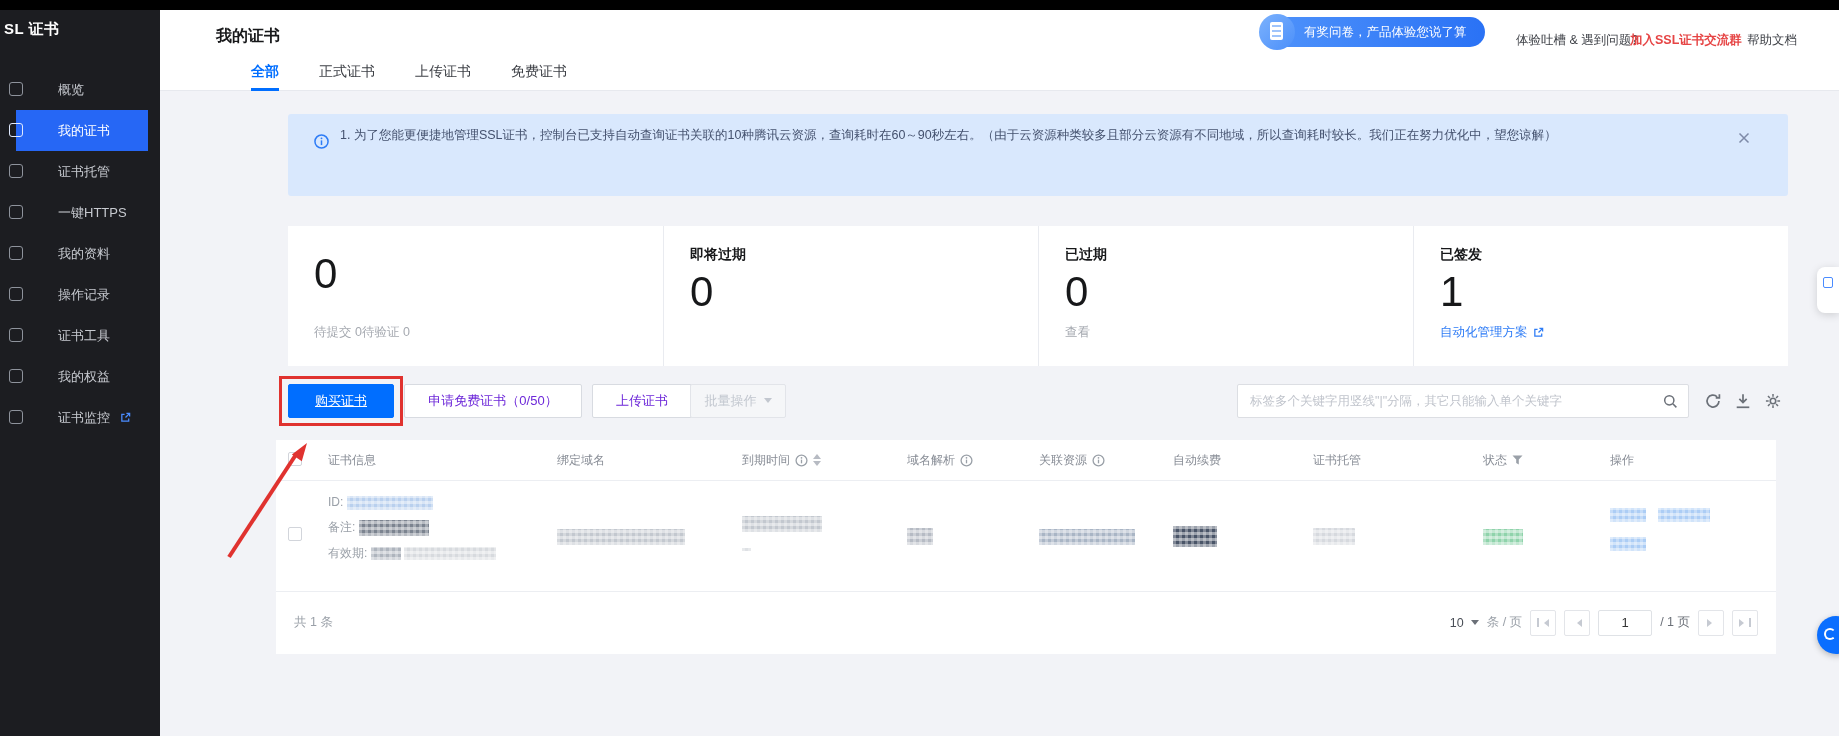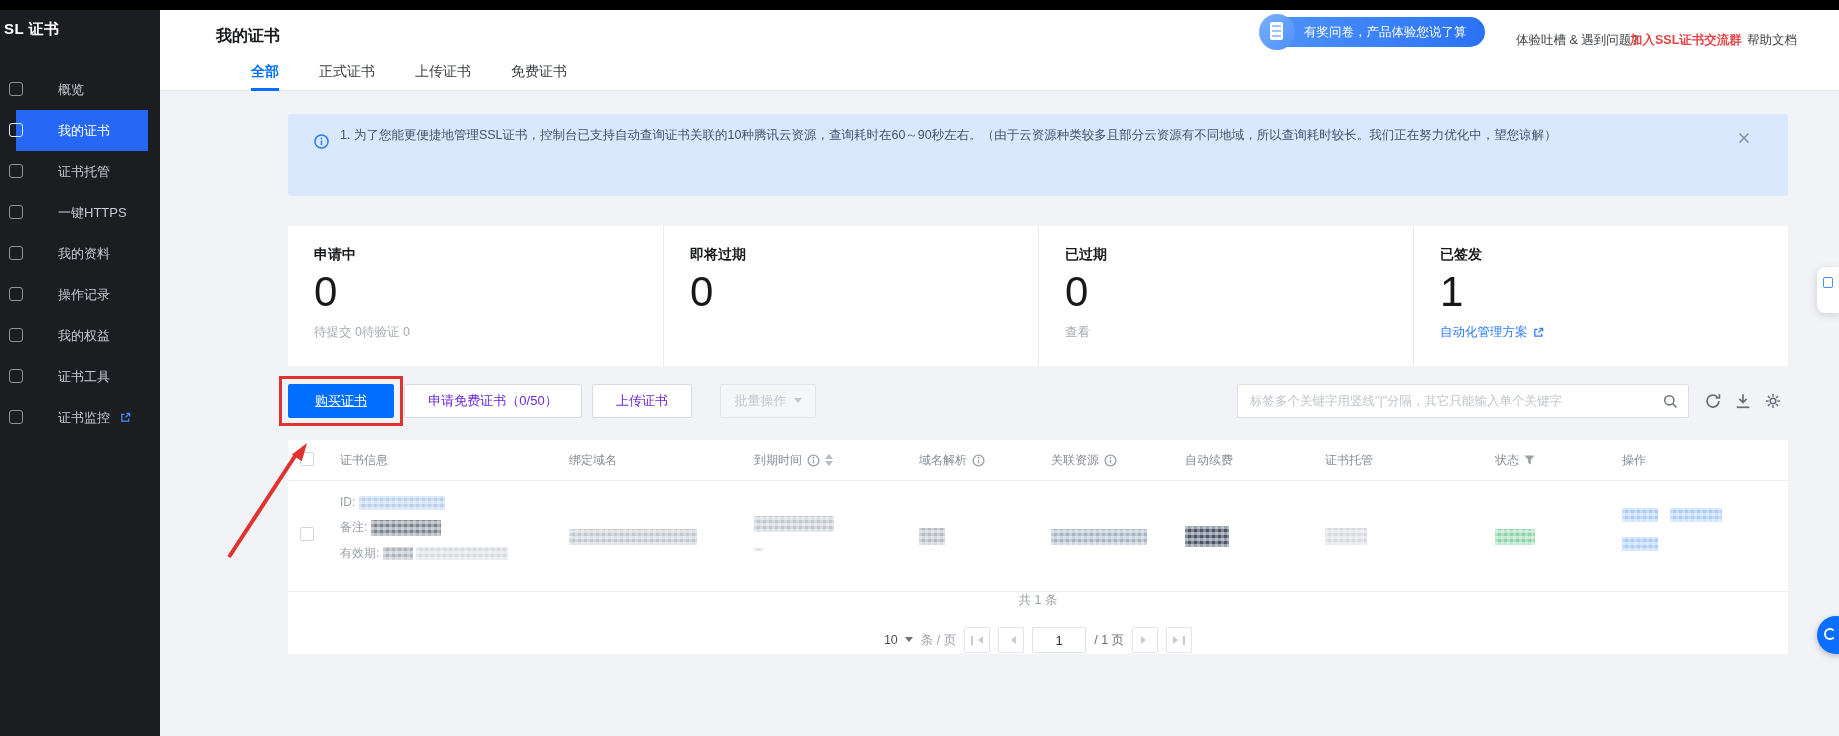--- a/index.html
+++ b/index.html
@@ -56,40 +56,40 @@
   .caret{display:inline-block;width:0;height:0;border:4px solid transparent;border-top:5px solid #c2c7cf;vertical-align:-2px;margin-left:7px;}
   .search{position:absolute;left:1237px;top:384px;width:452px;height:34px;background:#fff;border:1px solid #dcdee3;border-radius:2px;}
   .search input{width:395px;height:30px;border:0;outline:none;margin:1px 0 0 10px;font-size:12.5px;color:#333;background:transparent;}
   .search input::placeholder{color:#c0c4cc;}
   .tool-ic{position:absolute;top:393px;width:16px;height:16px;color:#6b7078;cursor:pointer;}
 
   
   .red-box{left:279px;top:376px;width:124px;height:50px;border:3px solid #e0322f;z-index:40;}
 
   
-  .panel{left:288px;top:440px;width:1500px;height:214px;background:#fff;}
+  .panel{left:276px;top:440px;width:1500px;height:214px;background:#fff;}
   .t-head{display:flex;height:41px;align-items:center;border-bottom:1px solid #eceef2;padding-left:12px;color:#888d96;font-size:12px;}
   .t-row{display:flex;height:111px;border-bottom:1px solid #eceef2;padding-left:12px;align-items:center;}
   .c0{width:40px;} .c1{width:229px;} .c2{width:185px;} .c3{width:165px;} .c4{width:132px;}
   .c5{width:134px;} .c6{width:140px;} .c7{width:170px;} .c8{width:127px;} .c9{flex:1;}
   .hcell{display:flex;align-items:center;gap:5px;white-space:nowrap;}
   .chk{width:14px;height:14px;border:1px solid #d2d5db;border-radius:2px;background:#fff;cursor:pointer;}
   .mx{display:inline-block;vertical-align:middle;position:relative;border-radius:1px;overflow:hidden;}
   .mx::before{content:"";position:absolute;inset:0;background:
     repeating-linear-gradient(0deg,rgba(255,255,255,.45) 0 3px,transparent 3px 6px),
     repeating-linear-gradient(90deg,rgba(255,255,255,.3) 0 3px,transparent 3px 6px);}
   .rowline{font-size:12px;color:#9aa0a8;margin-bottom:9px;white-space:nowrap;}
   .sort-ic{display:inline-flex;flex-direction:column;gap:2px;cursor:pointer;}
   .sort-ic i{width:0;height:0;border:4px solid transparent;}
   .sort-ic .up{border-bottom:5px solid #b7bbc3;}
   .sort-ic .dn{border-top:5px solid #b7bbc3;}
   .icircle{width:13px;height:13px;color:#9aa0a8;}
 
   
-  .t-foot{display:flex;height:61px;align-items:center;justify-content:space-between;padding:0 18px;font-size:12.5px;color:#9aa0a8;flex-direction:column;}
+  .t-foot{display:flex;height:61px;align-items:center;justify-content:space-between;padding:0 18px;font-size:12.5px;color:#9aa0a8;}
   .pg-right{display:flex;align-items:center;gap:8px;color:#9aa0a8;}
   .pg-size{color:#4a4f57;cursor:pointer;}
   .pg-btn{width:26px;height:26px;border:1px solid #e3e5e9;border-radius:2px;background:#fff;color:#c6cad2;display:flex;align-items:center;justify-content:center;gap:1px;cursor:pointer;}
   .tl{width:0;height:0;border:4px solid transparent;border-right:5px solid currentColor;}
   .tr{width:0;height:0;border:4px solid transparent;border-left:5px solid currentColor;}
   .pbar{width:2px;height:9px;background:currentColor;}
   .pg-input{width:54px;height:26px;border:1px solid #dfe2e6;border-radius:2px;text-align:center;font-size:13px;color:#333;outline:none;background:#fff;}
 
   
   .float-tab{right:0;top:267px;width:22px;height:46px;background:#fff;border-radius:8px 0 0 8px;box-shadow:0 2px 8px rgba(0,0,0,.15);}
@@ -107,22 +107,22 @@
 
   <div class="abs sidebar">
     <div class="side-title">SL 证书</div>
     <div class="side-items">
       <div class="side-item"><span class="side-ic"></span><span>概览</span></div>
       <div class="side-item active"><span class="side-ic"></span><span>我的证书</span></div>
       <div class="side-item"><span class="side-ic"></span><span>证书托管</span></div>
       <div class="side-item"><span class="side-ic"></span><span>一键HTTPS</span></div>
       <div class="side-item"><span class="side-ic"></span><span>我的资料</span></div>
       <div class="side-item"><span class="side-ic"></span><span>操作记录</span></div>
+      <div class="side-item"><span class="side-ic"></span><span>证书工具</span></div>
       <div class="side-item"><span class="side-ic"></span><span>我的权益</span></div>
-      <div class="side-item"><span class="side-ic"></span><span>证书工具</span></div>
       <div class="side-item"><span class="side-ic"></span><span>证书监控</span>
         <svg style="display:inline-block;vertical-align:-1px;margin-left:6px" width="11" height="11" viewBox="0 0 12 12">
             <path d="M5 2.5H2v7.5h7.5V7" fill="none" stroke="#4a8cff" stroke-width="1.4"></path>
             <path d="M7 1.5h3.5V5M10.5 1.5L6 6" fill="none" stroke="#4a8cff" stroke-width="1.4"></path>
           </svg>
       </div>
     </div>
   </div>
 
   <div class="abs header">
@@ -155,21 +155,20 @@
         <circle cx="8" cy="4.6" r="1" fill="#2e7cf6"></circle>
       </svg>
     <div class="banner-line" style="top:13px">1. 为了您能更便捷地管理SSL证书，控制台已支持自动查询证书关联的10种腾讯云资源，查询耗时在60～90秒左右。（由于云资源种类较多且部分云资源有不同地域，所以查询耗时较长。我们正在努力优化中，望您谅解）</div>
     <svg style="position:absolute;right:38px;top:18px;cursor:pointer" width="12" height="12" viewBox="0 0 12 12">
         <path d="M1.5 1.5l9 9M10.5 1.5l-9 9" stroke="#7e8aa8" stroke-width="1.5"></path>
       </svg>
   </div>
 
   <div class="abs stats">
     <div class="card">
-      <div class="card-label">申请中</div>
       <div class="card-value">0</div>
       <div class="card-sub">
         <span>待提交 0</span>
         <span>待验证 0</span>
       </div>
     </div>
     <div class="card">
       <div class="card-label">即将过期</div>
       <div class="card-value">0</div>
     </div>
@@ -191,21 +190,21 @@
               <path d="M7 1.5h3.5V5M10.5 1.5L6 6" fill="none" stroke="#2e7cf6" stroke-width="1.4"></path>
             </svg>
       </span>
         </div>
     </div>
   </div>
 
   <div class="abs btn btn-primary" style="left:288px;width:106px">购买证书</div>
   <div class="abs btn btn-ghost" style="left:404px;width:178px">申请免费证书（0/50）</div>
   <div class="abs btn btn-ghost" style="left:592px;width:100px">上传证书</div>
-  <div class="abs btn btn-disabled" style="left:720px;width:96px"><span>批量操作</span><span class="caret"></span></div>
+  <div class="abs btn btn-disabled" style="left:690px;width:96px"><span>批量操作</span><span class="caret"></span></div>
 
   <div class="search abs" style="left:1237px;top:384px">
     <input placeholder="标签多个关键字用竖线&quot;|&quot;分隔，其它只能输入单个关键字" style="">
     <svg style="position:absolute;right:10px;top:9px;color:#6b7078;cursor:pointer" width="15" height="15" viewBox="0 0 15 15">
         <circle cx="6.3" cy="6.3" r="4.6" fill="none" stroke="currentColor" stroke-width="1.5"></circle>
         <path d="M9.8 9.8l3.6 3.6" stroke="currentColor" stroke-width="1.5"></path>
       </svg>
   </div>
   <svg class="abs tool-ic" style="left:1705px" viewBox="0 0 14 14">
       <path d="M12.2 7a5.2 5.2 0 1 1-1.6-3.7" fill="none" stroke="currentColor" stroke-width="1.5"></path>

